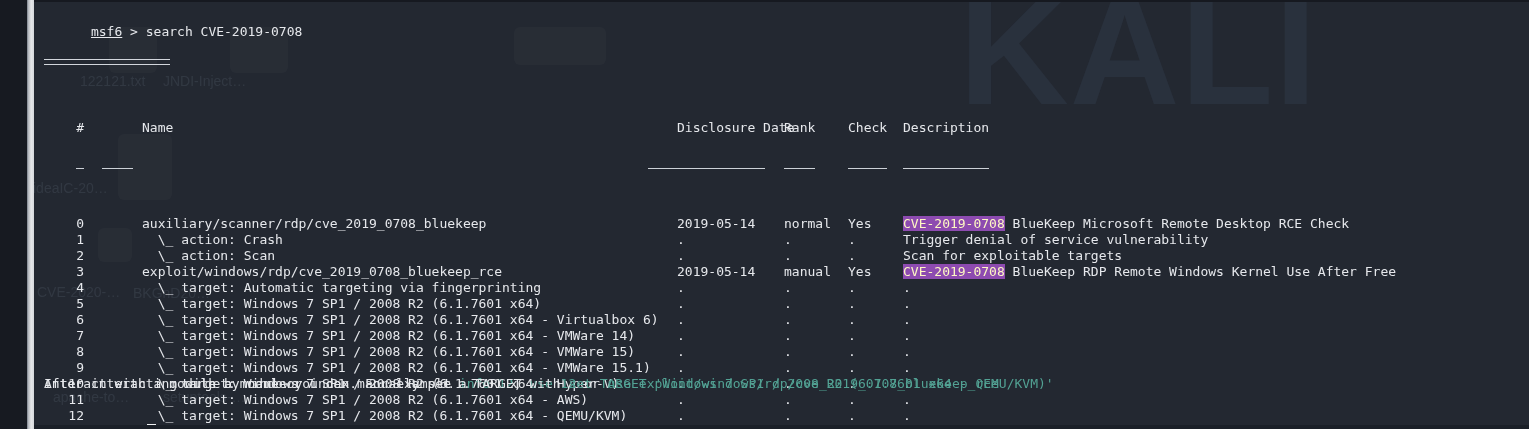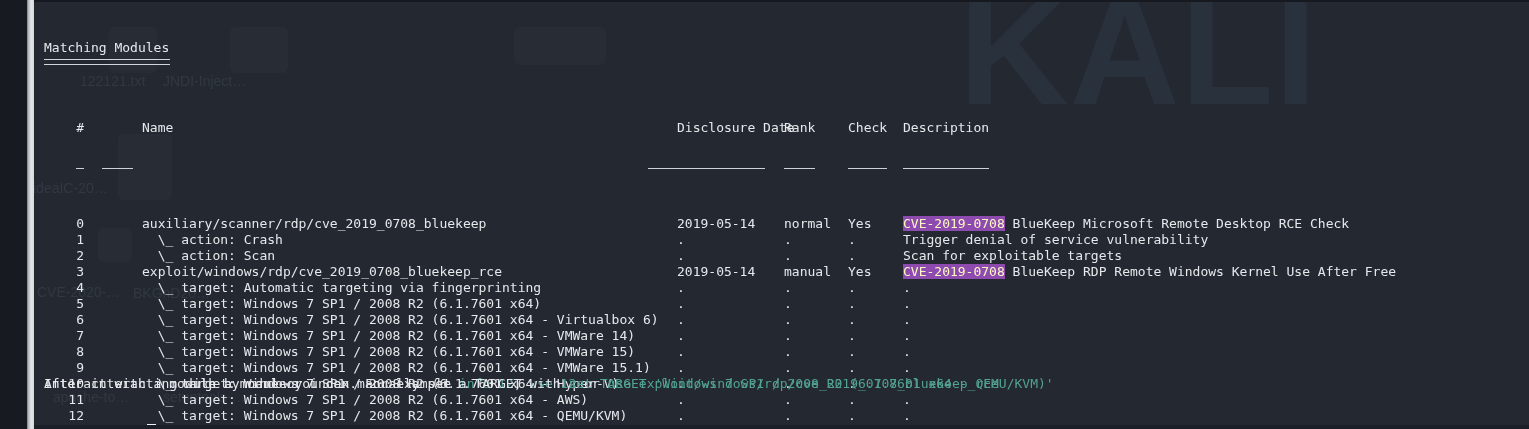--- a/index.html
+++ b/index.html
@@ -90,23 +90,25 @@
       <div class="desktop-label" style="left: -1px; top: 178px;">ideaIC-20…</div>
       <div class="desktop-label" style="left: 3px; top: 282px;">CVE-2020-…</div>
       <div class="desktop-label" style="left: 99px; top: 283px;">BKGnD20…</div>
       <div class="desktop-label" style="left: 19px; top: 387px;">apache-to…</div>
       <div class="desktop-label" style="left: 129px; top: 387px;">setuptools-…</div>
     </div>
 
   <div id="content">
 
     
+    <div class="abs" style="top:0;">
+      <span class="uline">msf6</span><span> &gt; </span><span>search CVE-2019-0708</span>
+    </div>
 
     
-    <div class="abs" style="top:32px;">Matching Modules</div>
     <div class="dbl-underline" style="top:51px;"></div>
 
     
     <div class="abs" style="top:80px;">
       <div class="trow">
         <span class="c-index">#</span>
         <span class="c-name">Name</span>
         <span class="c-date">Disclosure Date</span>
         <span class="c-rank">Rank</span>
         <span class="c-check">Check</span>

